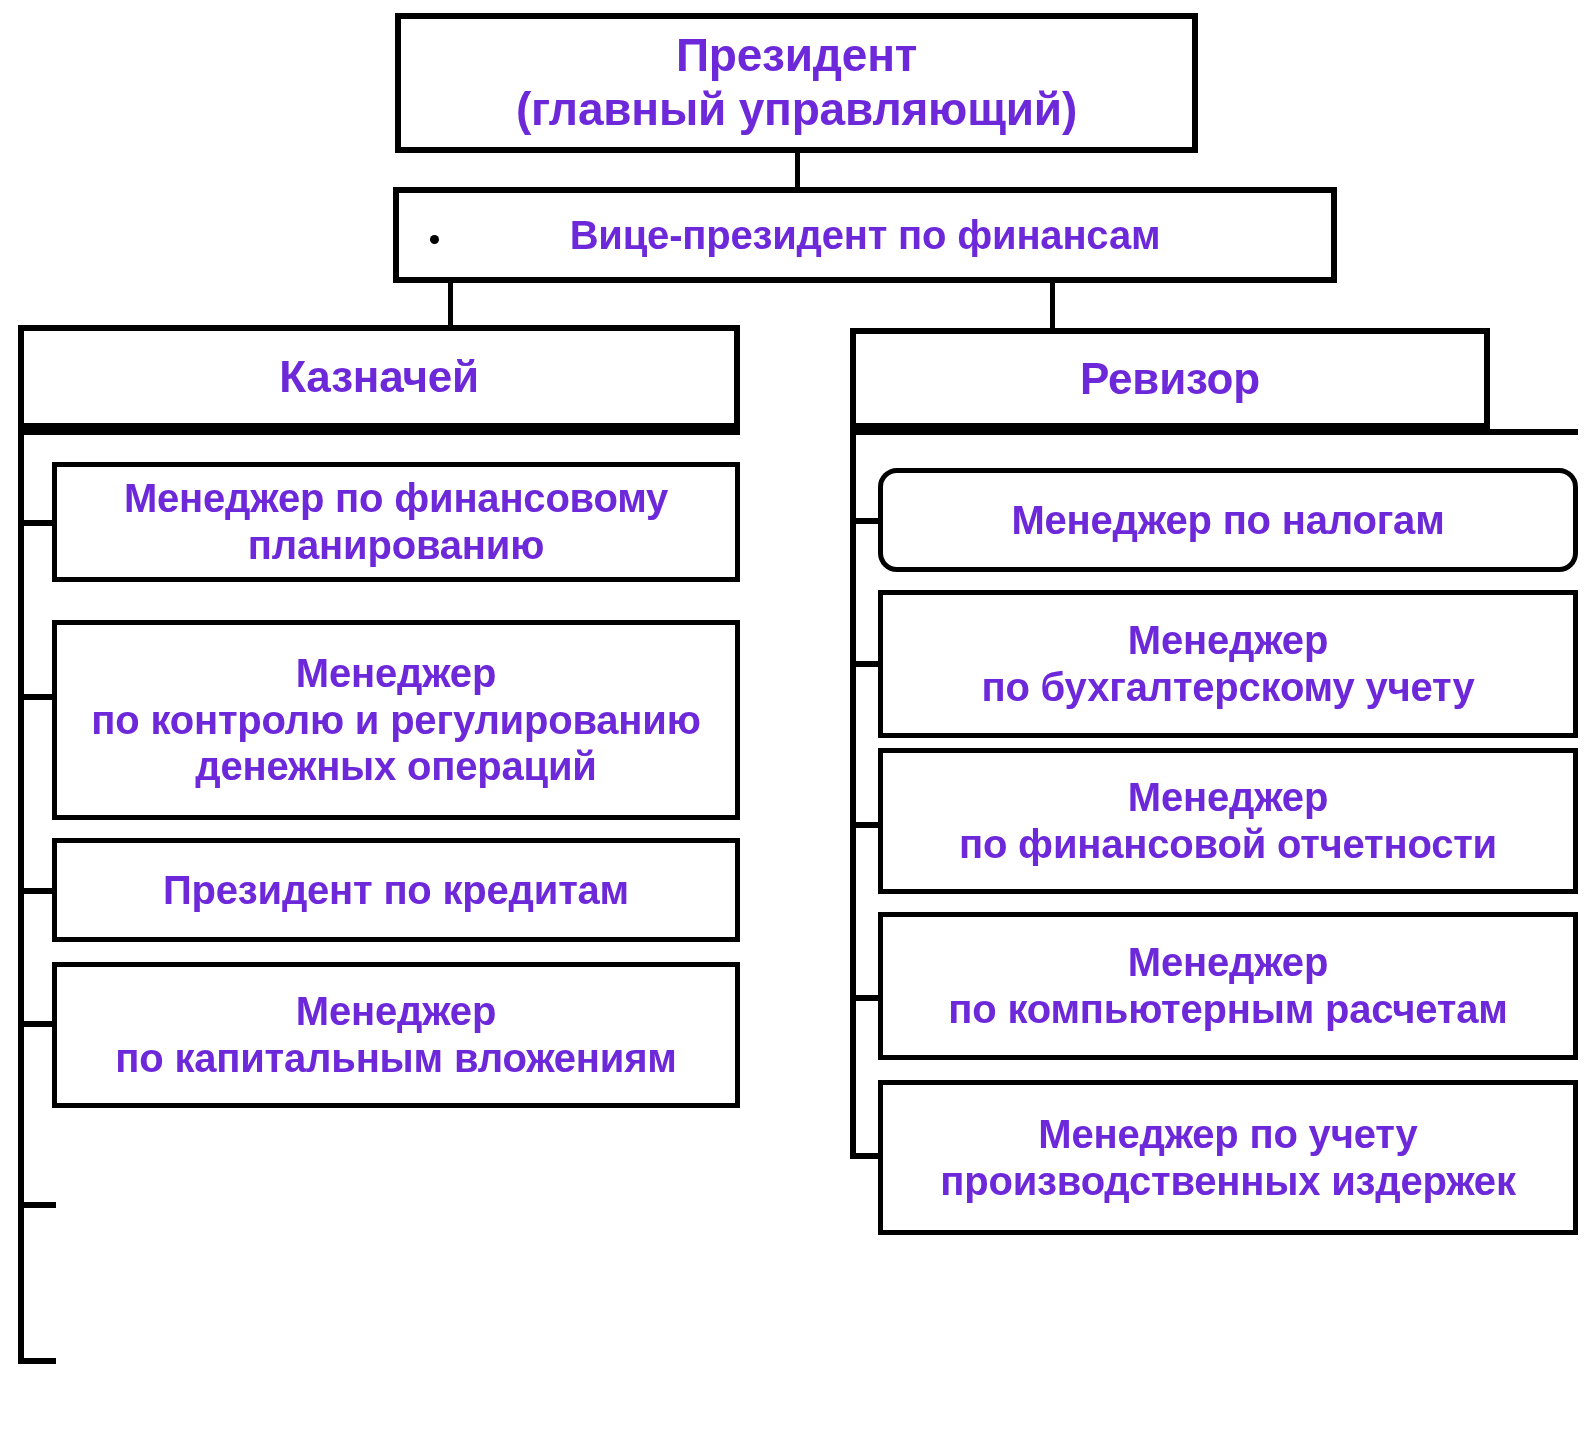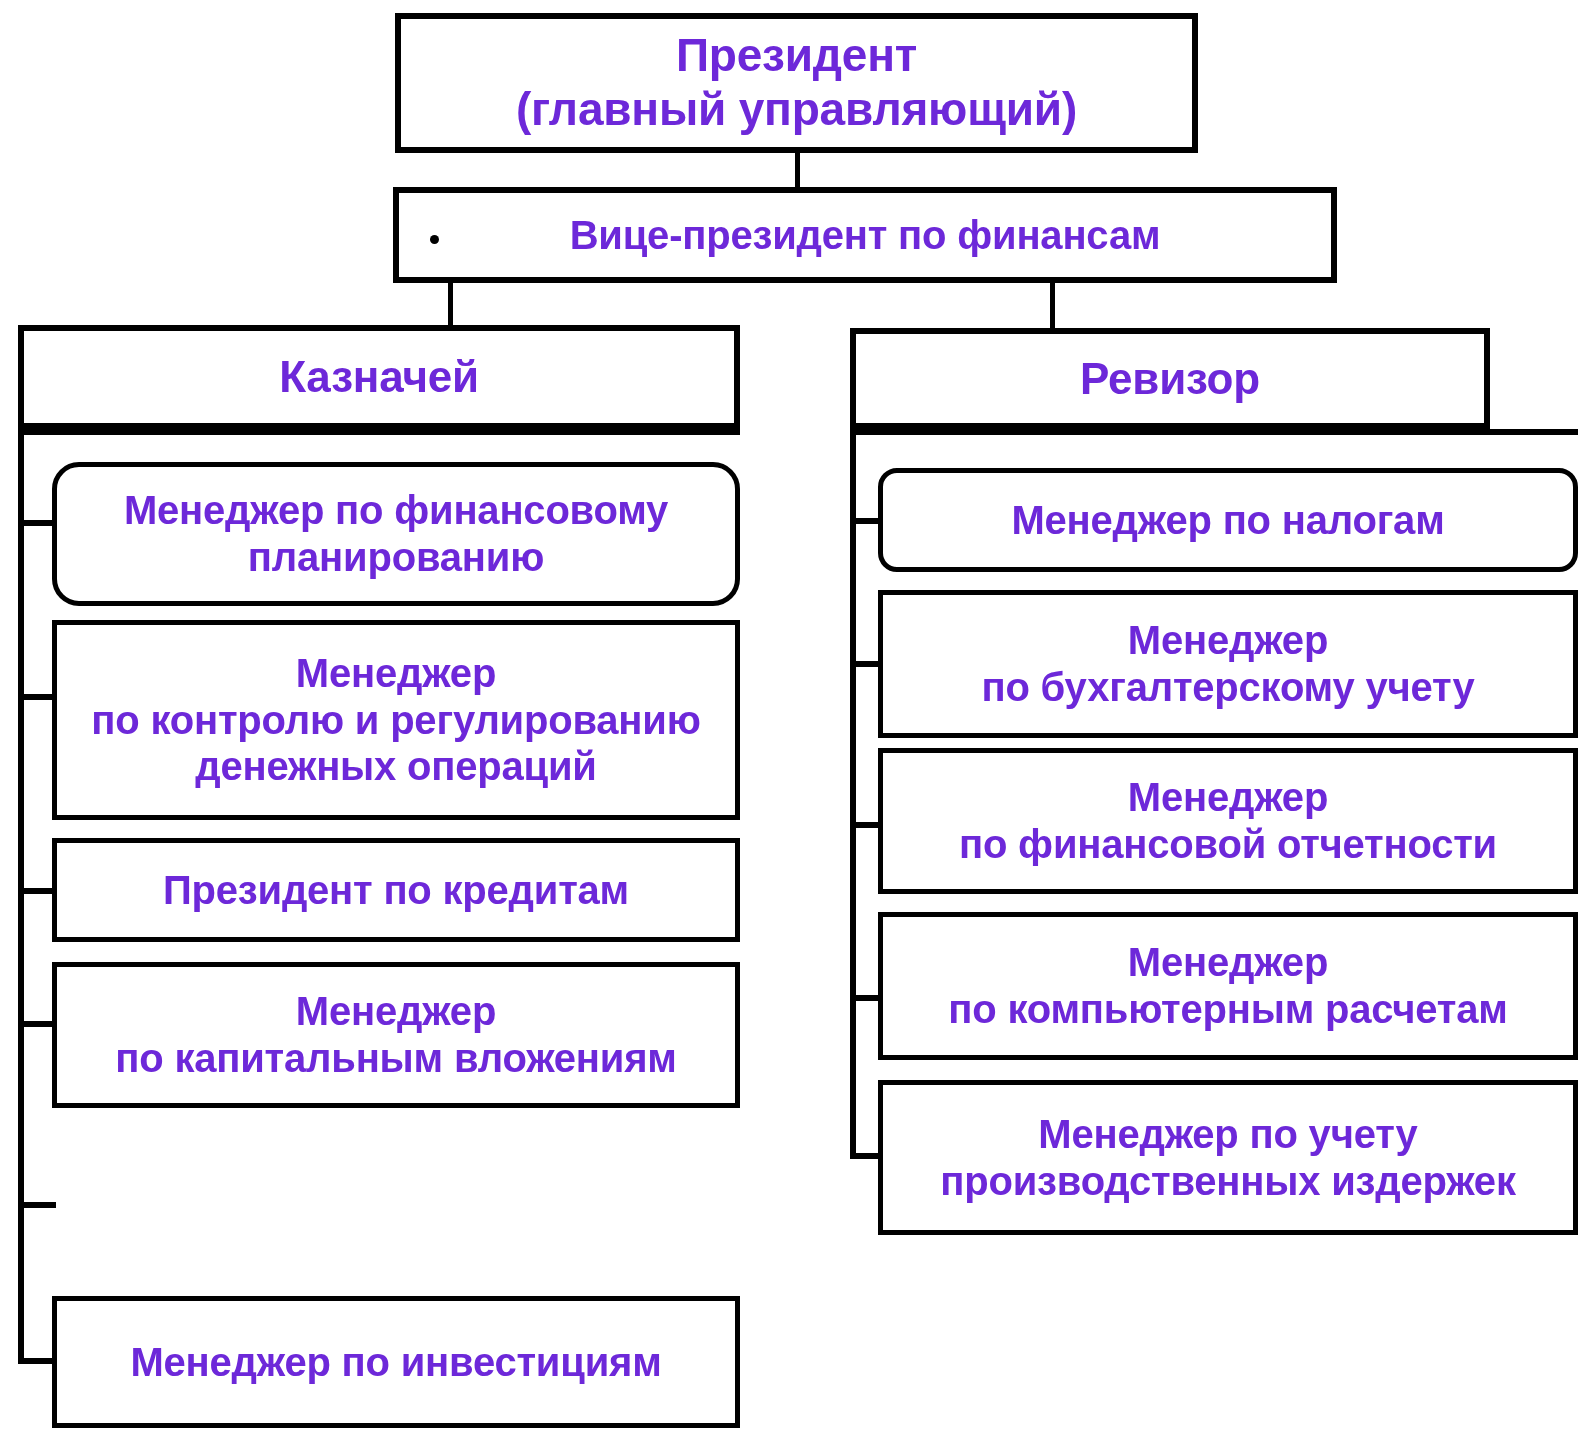--- a/index.html
+++ b/index.html
@@ -118,38 +118,35 @@
   <div class="line" style="left:18px; top:429px; width:6px; height:935px;"></div>
   <div class="line" style="left:18px; top:429px; width:722px; height:6px;"></div>
 
   <div class="line" style="left:18px; top:520px; width:38px; height:6px;"></div>
   <div class="line" style="left:18px; top:694px; width:38px; height:6px;"></div>
   <div class="line" style="left:18px; top:888px; width:38px; height:6px;"></div>
   <div class="line" style="left:18px; top:1021px; width:38px; height:6px;"></div>
   <div class="line" style="left:18px; top:1202px; width:38px; height:6px;"></div>
   <div class="line" style="left:18px; top:1358px; width:38px; height:6px;"></div>
 
-  <div class="box subbox sub-left" style="top:462px; height:144px;border-radius:27px;">
+  <div class="box subbox sub-left" style="top:462px; height:120px;">
     <span class="txt">Менеджер по финансовому
 планированию</span>
   </div>
   <div class="box subbox sub-left" style="top:620px; height:200px;">
     <span class="txt">Менеджер
 по контролю и регулированию
 денежных операций</span>
   </div>
   <div class="box subbox sub-left" style="top:838px; height:104px;">
     <span class="txt">Президент по кредитам</span>
   </div>
   <div class="box subbox sub-left" style="top:962px; height:146px;">
     <span class="txt">Менеджер
 по капитальным вложениям</span>
-  </div>
-  <div class="box subbox sub-left" style="top:1296px; height:132px;">
-    <span class="txt">Менеджер по инвестициям</span>
   </div>
 
   <div class="box" id="controller-header">
     <span class="txt">Ревизор</span>
   </div>
 
   <div class="line" style="left:850px; top:429px; width:6px; height:730px;"></div>
   <div class="line" style="left:850px; top:429px; width:728px; height:6px;"></div>
 
   <div class="line" style="left:850px; top:518px; width:32px; height:6px;"></div>

